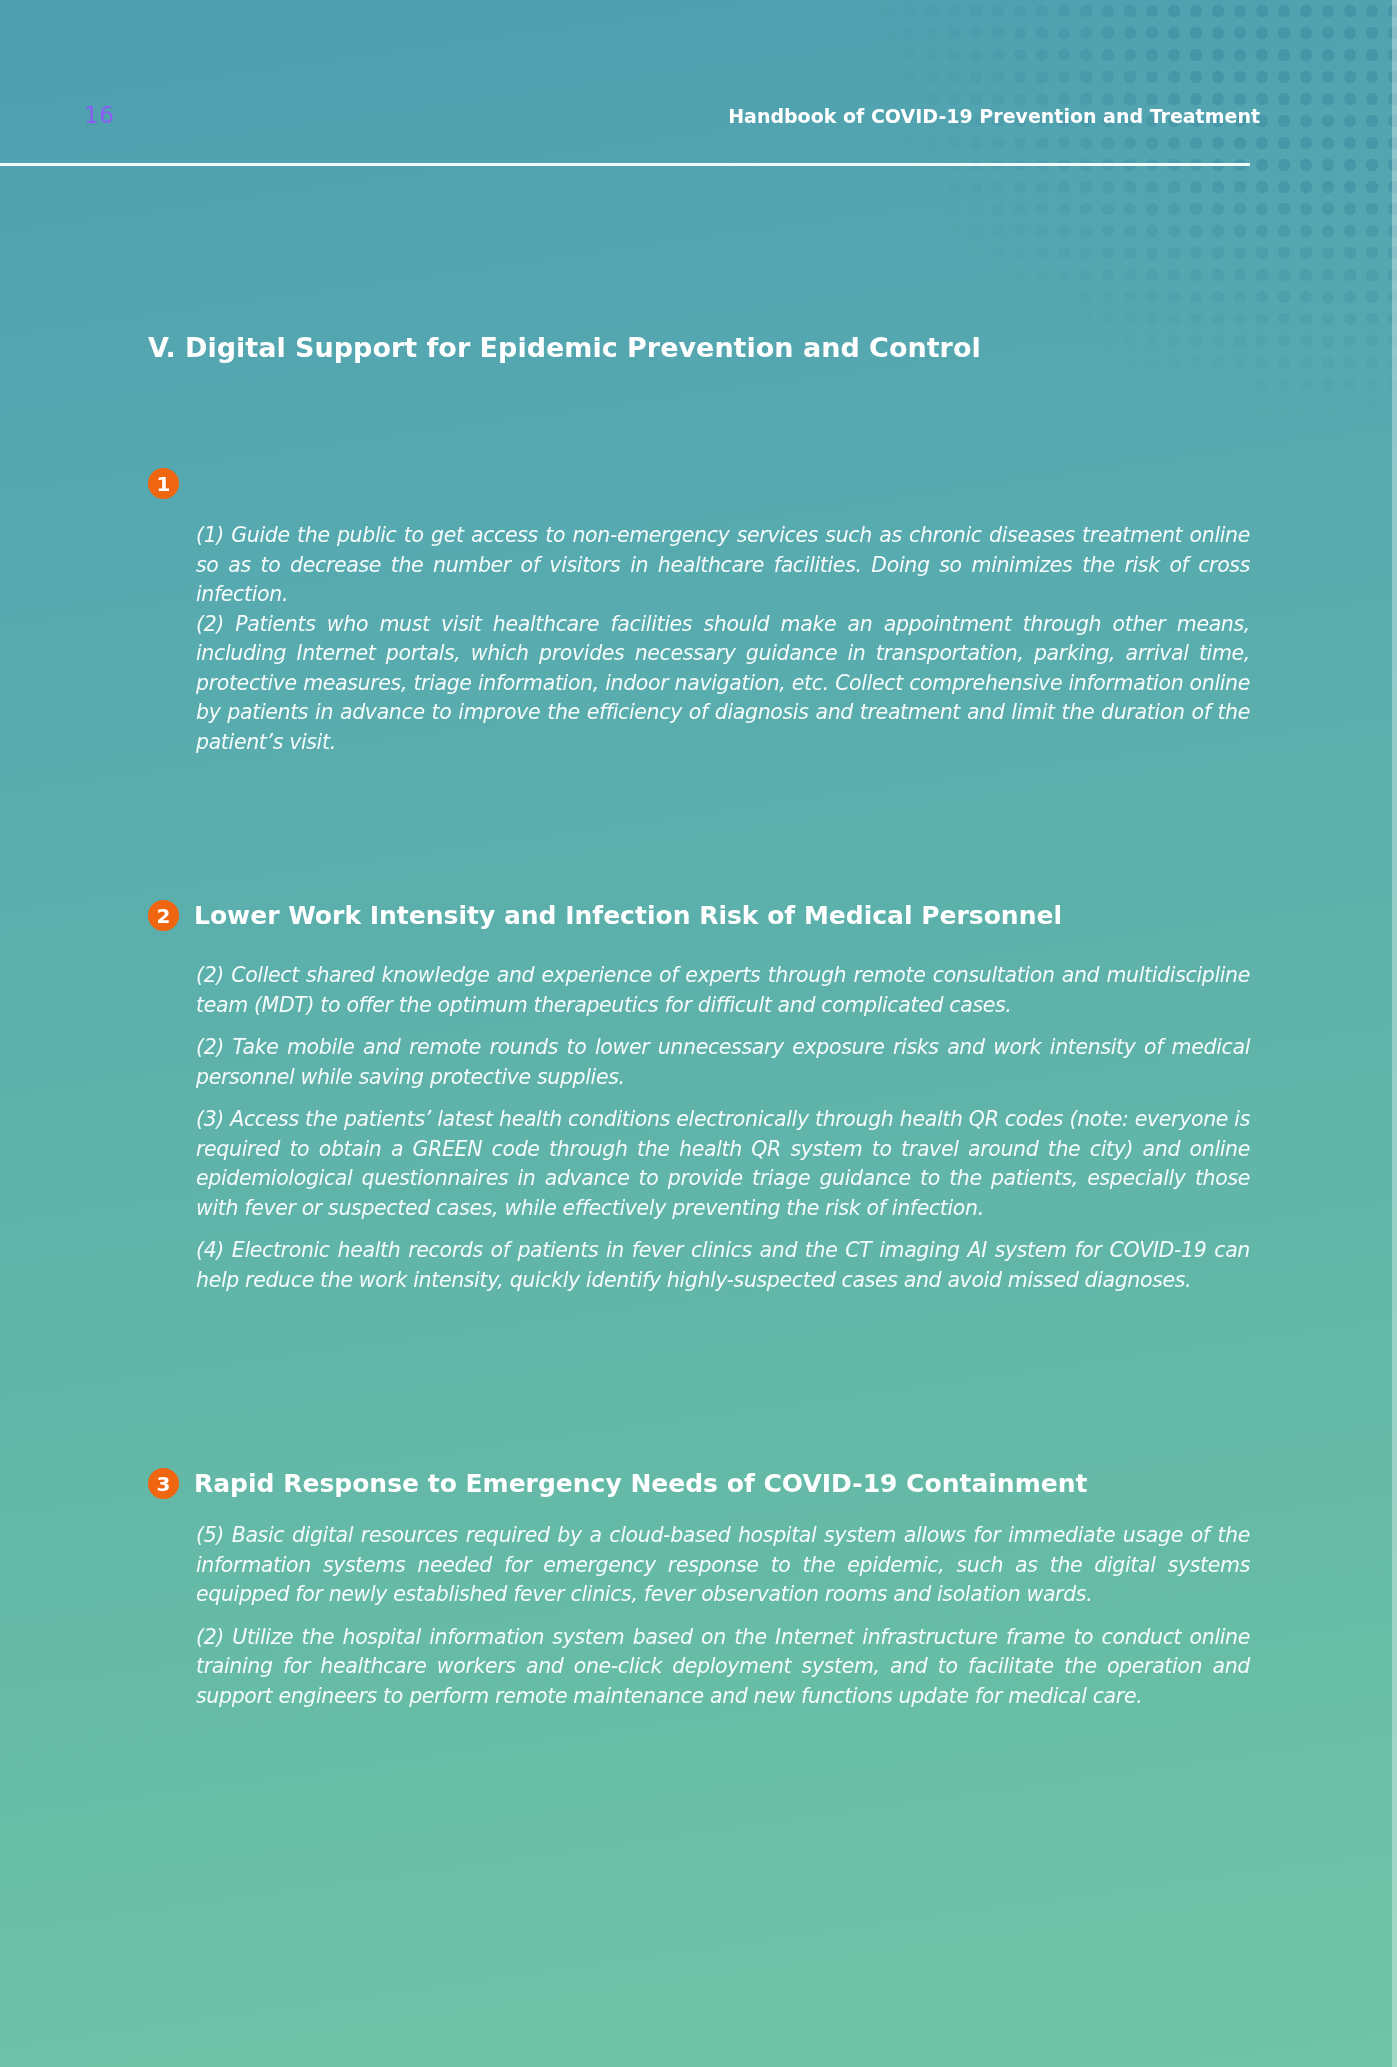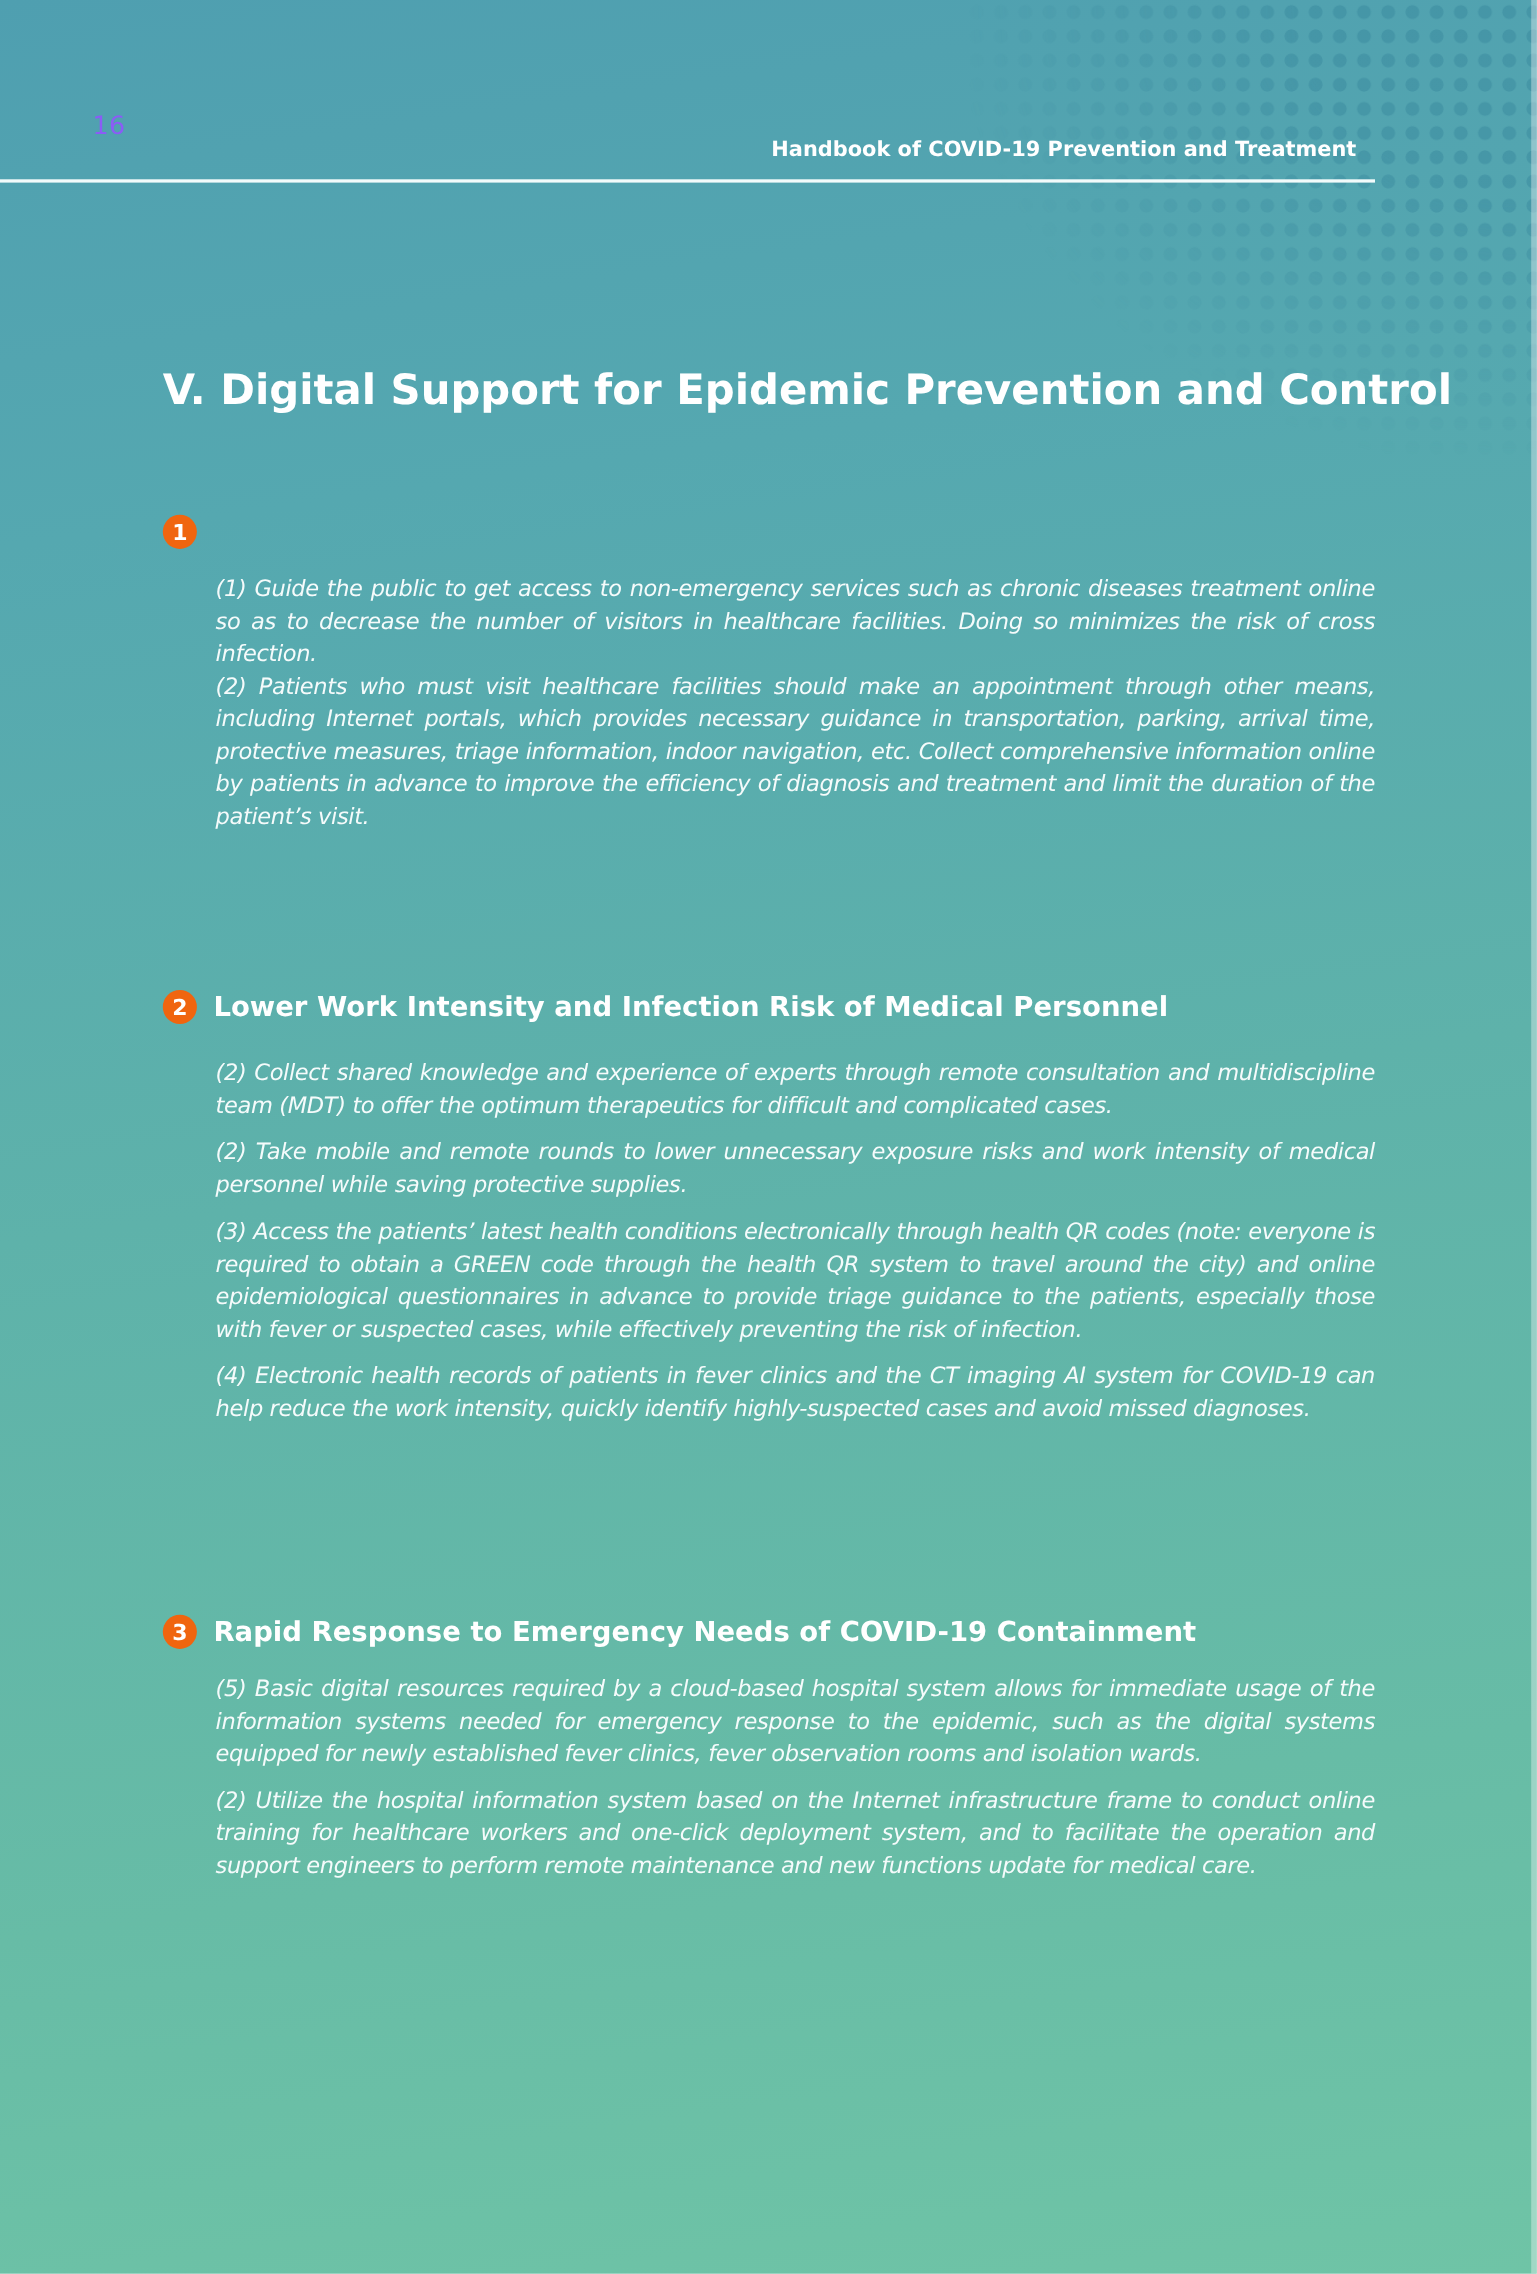--- a/index.html
+++ b/index.html
@@ -22,30 +22,30 @@
     }
     .right-edge {
       position: absolute; right: 0; top: 0; width: 5px; height: 100%;
       background: rgba(255,255,255,0.35);
     }
     .page-number {
       position: absolute; left: 84px; top: 102px;
       font-size: 23px; color: #8b5cf6; letter-spacing: 0.5px;
     }
     .running-head {
-      position: absolute; right: 164px; top: 105px;
-      font-size: 19px; font-weight: bold; color: #ffffff; margin-top: 20px;
+      position: absolute; right: 137px; top: 105px;
+      font-size: 19px; font-weight: bold; color: #ffffff;
     }
     .head-rule {
       position: absolute; left: 0; top: 163px;
       width: 1250px; height: 3px; background: #f2fbfb;
     }
     .chapter-title {
       position: absolute; left: 148px; top: 332px;
-      font-size: 38px; font-weight: bold; color: #ffffff;
+      font-size: 27px; font-weight: bold; color: #ffffff;
     }
     .section { position: absolute; left: 148px; width: 1102px; }
     .section-heading {
       display: flex; align-items: center;
       font-size: 25px; font-weight: bold; color: #ffffff;
       margin-left: 0;
     }
     .badge {
       width: 31px; height: 31px; border-radius: 50%;
       background: #f0650f; color: #fff;

